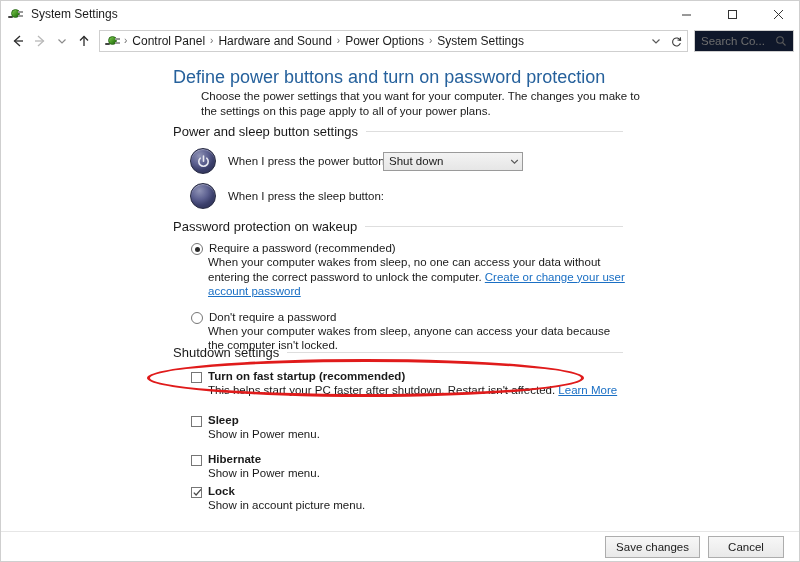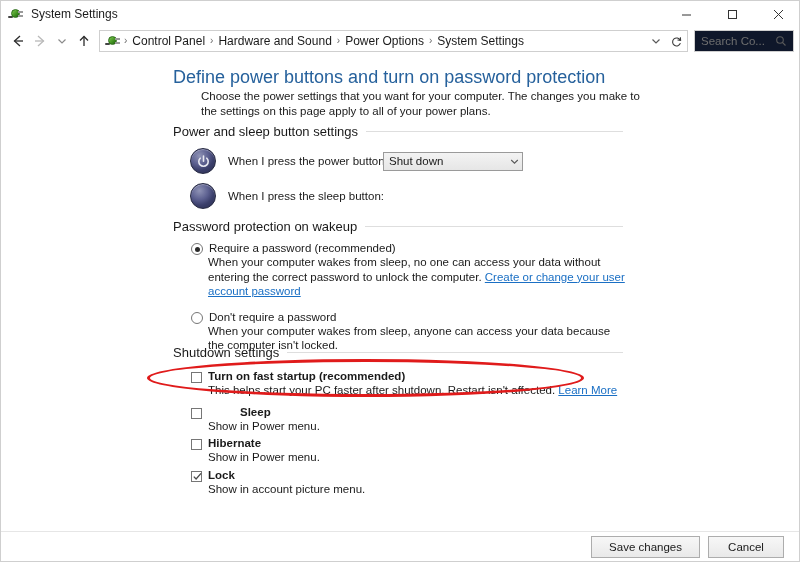--- a/index.html
+++ b/index.html
@@ -240,21 +240,21 @@
     background: #ffffff;
     display: flex; align-items: center; justify-content: flex-end;
     padding-right: 17px;
   }
   .btn {
     height: 22px; min-width: 76px;
     border: 1px solid #adadad;
     background: linear-gradient(#f7f7f7,#e9e9e9);
     font-size: 11.5px; color: #1a1a1a;
     display: flex; align-items: center; justify-content: center;
-    margin-left: 8px; padding: 0 17px;
+    margin-left: 8px; padding: 0 10px;
     cursor: pointer;
   }
 </style>
 </head>
 <body>
 
 <div class="window">
 
   <div class="titlebar">
     <div class="titlebar-icon">
@@ -413,27 +413,27 @@
       <div class="gtitle">Shutdown settings</div>
       <div class="gline"></div>
     </div>
 
     <div class="opt-row" style="margin-top:10px;">
       <div class="checkbox"></div>
       <div class="opt-title bold">Turn on fast startup (recommended)</div>
     </div>
     <div class="opt-sub"><span>This helps start your PC faster after shutdown. Restart isn't affected. </span><a class="link">Learn More</a></div>
 
-    <div class="opt-row" style="margin-top:8px;gap:32px;">
+    <div class="opt-row" style="margin-top:16px;">
       <div class="checkbox"></div>
       <div class="opt-title bold">Sleep</div>
     </div>
     <div class="opt-sub">Show in Power menu.</div>
 
-    <div class="opt-row" style="margin-top:4px;">
+    <div class="opt-row" style="margin-top:12px;">
       <div class="checkbox"></div>
       <div class="opt-title bold">Hibernate</div>
     </div>
     <div class="opt-sub">Show in Power menu.</div>
 
     <div class="opt-row" style="margin-top:4px;">
       <div class="checkbox checked">
         <svg width="11" height="11" viewBox="0 0 11 11">
             <path d="M1.8 5.6 L4.1 8 L9 2.4" fill="none" stroke="#4a4a4a" stroke-width="1.3"></path>
           </svg>

